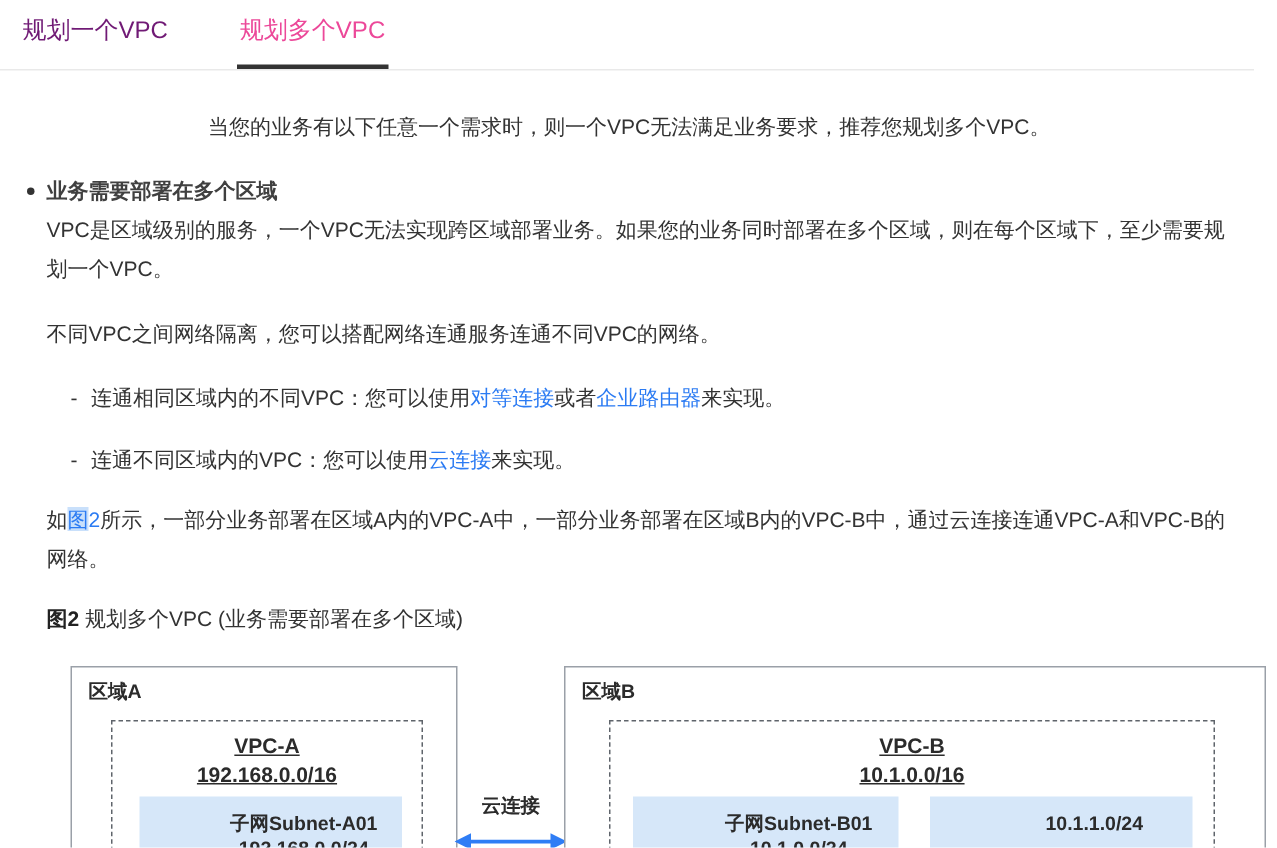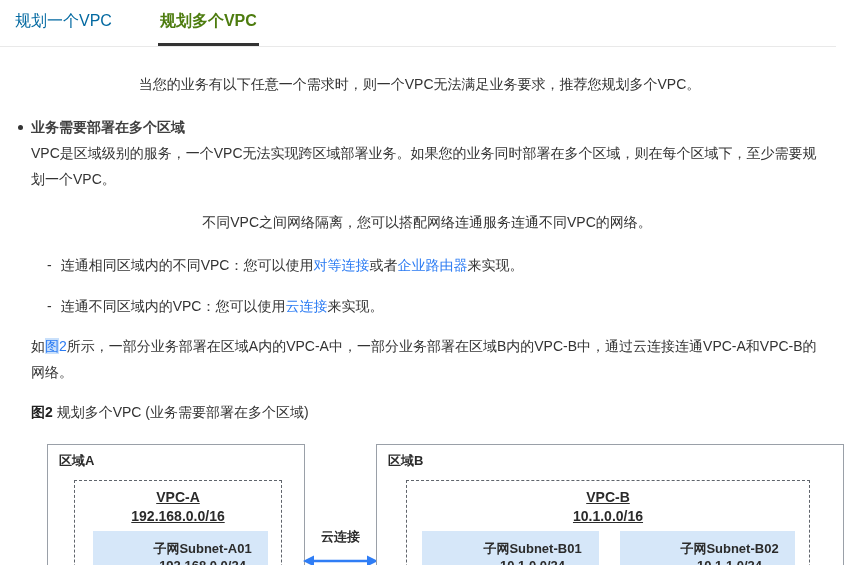--- a/index.html
+++ b/index.html
@@ -11,39 +11,39 @@
     width:851px; height:565px; overflow:hidden; position:relative;
     font-family:"Liberation Sans","DejaVu Sans",sans-serif;
     color:#333; font-size:14px;
   }
   
   .tabbar{
     display:flex; align-items:flex-end; padding-left:13px;
     border-bottom:1px solid #e9e9e9; height:47px; width:836px;
   }
   .tab{
-    font-size:16px; color:#0369a1; padding:12px 2px 12px 2px; cursor:pointer;
+    font-size:16px; color:#701a75; padding:12px 2px 12px 2px; cursor:pointer;
     margin-right:44px; border-bottom:3px solid transparent; line-height:20px;
   }
   .tab.active{
-    color:#4d7c0f; font-weight:bold; border-bottom:3px solid var(--tab-underline);
+    color:#ec4899; font-weight:normal; border-bottom:3px solid var(--tab-underline);
   }
   
   .content{padding:0 20px 0 8px;}
   .intro{margin-top:26px; line-height:22px;text-align:center;}
   ul.bullets{list-style:none; margin-top:22px;}
   li.bullet{display:flex;}
   .dot{
     width:5px; height:5px; border-radius:50%; background:#333;
     margin:8px 8px 0 10px; flex:0 0 auto;
   }
   .li-body{max-width:792px; flex:1;}
   .li-heading{font-weight:bold; color:#404040; line-height:20px;}
   .li-body p{line-height:26px; margin-top:3px;}
-  .para2{margin-top:17px !important;text-align:center;}
+  .para2{margin-top:17px !important;}
   .subitem{display:flex; margin-top:19px; line-height:22px;}
   .dash{flex:0 0 auto; margin:0 9px 0 16px; color:#333;}
   a.link{color:var(--link); text-decoration:none; cursor:pointer;}
   .para3{margin-top:16px !important;}
   .hl{background:#c9e0fb;}
   .caption{margin-top:14px !important; line-height:20px;}
   .caption b{color:#222;}
   
   .diagram{position:relative; width:815px; height:170px; margin-top:19px;}
   .region{
@@ -157,21 +157,20 @@
             <div class="region-label">区域B</div>
             <div class="vpc vpc-b">
               <div class="vpc-name">VPC-B</div>
               <div class="vpc-cidr">10.1.0.0/16</div>
               <div class="subnet subnet-b01">
                 <div class="subnet-name">子网Subnet-B01</div>
                 <div class="subnet-cidr">10.1.0.0/24</div>
 
               </div>
               <div class="subnet subnet-b02">
-                <div class="subnet-name">子网Subnet-B02</div>
                 <div class="subnet-cidr">10.1.1.0/24</div>
 
               </div>
             </div>
           </div>
 
         </div>
       </div>
     </li>
   </ul>

